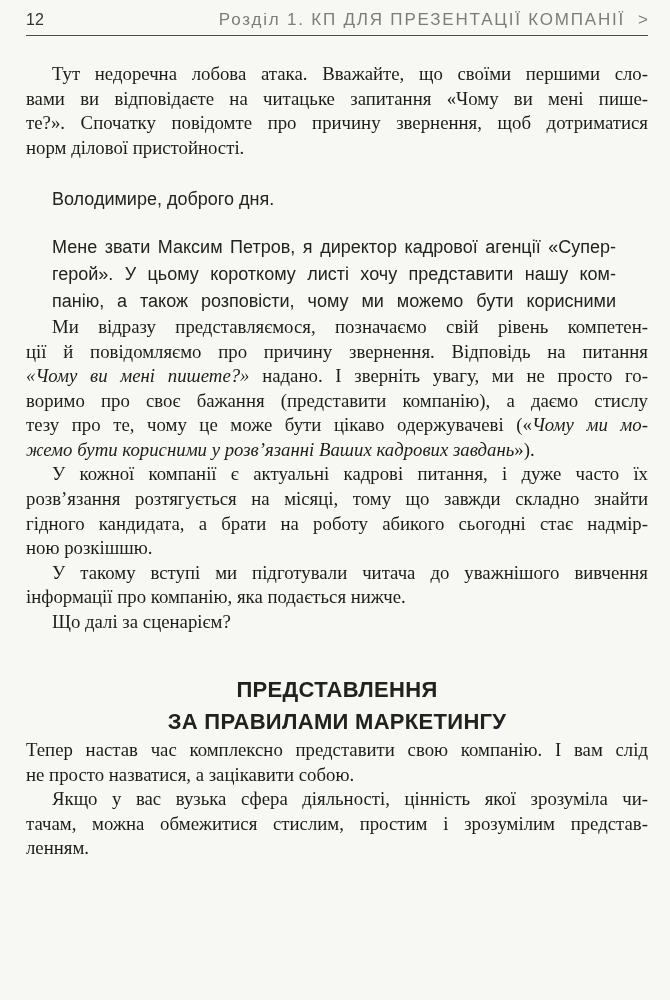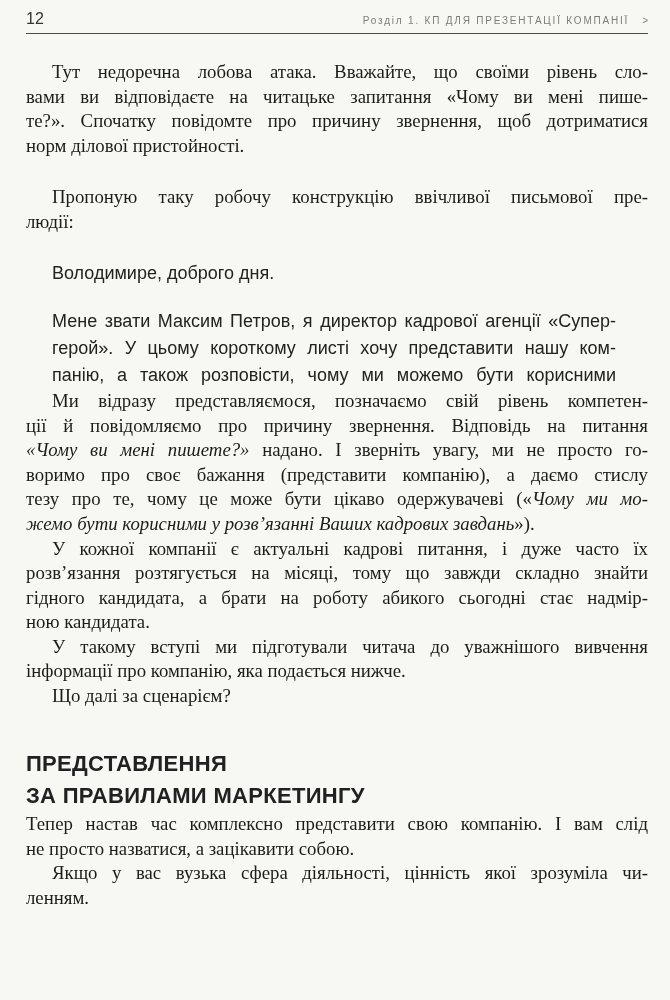--- a/index.html
+++ b/index.html
@@ -14,21 +14,21 @@
   .header {
     display:flex; justify-content:space-between; align-items:baseline;
     padding:10px 22px 0 26px;
   }
   .page-num {
     font-family:"Liberation Sans", sans-serif;
     font-size:16px; color:#333331;
   }
   .running-head {
     font-family:"Liberation Sans", sans-serif;
-    font-size:10px; font-weight:400; letter-spacing:1.8px;
+    font-size:17px; font-weight:400; letter-spacing:1.8px;
     color:#7c7c7a; white-space:nowrap;
   }
   .arrow { display:inline-block; margin-left:13px; letter-spacing:0; }
   .rule {
     border:0; border-top:1.5px solid #4b4b49;
     margin:5px 22px 0 26px;
   }
   
   .bodytext {
     margin:26px 22px 0 26px;
@@ -47,49 +47,45 @@
     margin-left:26px; margin-right:32px;
     color:#222220;
   }
   .greeting { margin-top:26px; }
   .letter-body { margin-top:21px; }
   .analysis { }
   .section-heading {
     margin-top:40px;
     font-family:"Liberation Sans", sans-serif;
     font-size:22px; font-weight:700; line-height:32px;
-    text-align:left; letter-spacing:0.3px;
+    text-align:center; letter-spacing:0.3px;
     color:#212121;
   }
   .after-heading { }
 </style>
 </head>
 <body>
 
 <div class="page">
 
   <div class="header">
     <span class="page-num">12</span>
     <span class="running-head"><span>Розділ 1. КП ДЛЯ ПРЕЗЕНТАЦІЇ КОМПАНІЇ</span><span class="arrow">&gt;</span></span>
   </div>
   <hr class="rule">
 
   <div class="bodytext">
 
     <div class="para">
-      <div class="ln ind">Тут недоречна лобова атака. Вважайте, що своїми рівень сло-</div>
+      <div class="ln ind">Тут недоречна лобова атака. Вважайте, що своїми першими сло-</div>
       <div class="ln">вами ви відповідаєте на читацьке запитання «Чому ви мені пише-</div>
       <div class="ln">те?». Спочатку повідомте про причину звернення, щоб дотриматися</div>
       <div class="ln last">норм ділової пристойності.</div>
     </div>
 
-    <div class="para p2">
-      <div class="ln ind">Пропоную таку робочу конструкцію ввічливої письмової пре-</div>
-      <div class="ln last">людії:</div>
-    </div>
 
     <div class="letter greeting">
       <div class="ln last">Володимире, доброго дня.</div>
     </div>
 
     <div class="letter letter-body">
       <div class="ln">Мене звати Максим Петров, я директор кадрової агенції «Супер-</div>
       <div class="ln">герой». У цьому короткому листі хочу представити нашу ком-</div>
       <div class="ln">панію, а також розповісти, чому ми можемо бути корисними</div>
     </div>
@@ -100,21 +96,21 @@
         <div class="ln">ції й повідомляємо про причину звернення. Відповідь на питання</div>
         <div class="ln"><span></span><span class="it">«Чому ви мені пишете?»</span><span> надано. І зверніть увагу, ми не просто го-</span></div>
         <div class="ln">воримо про своє бажання (представити компанію), а даємо стислу</div>
         <div class="ln"><span>тезу про те, чому це може бути цікаво одержувачеві («</span><span class="it">Чому ми мо-</span><span></span></div>
         <div class="ln last"><span></span><span class="it">жемо бути корисними у розв’язанні Ваших кадрових завдань</span><span>»).</span></div>
       </div>
       <div class="para">
         <div class="ln ind">У кожної компанії є актуальні кадрові питання, і дуже часто їх</div>
         <div class="ln">розв’язання розтягується на місяці, тому що завжди складно знайти</div>
         <div class="ln">гідного кандидата, а брати на роботу абикого сьогодні стає надмір-</div>
-        <div class="ln last">ною кандидата.</div>
+        <div class="ln last">ною розкішшю.</div>
       </div>
       <div class="para">
         <div class="ln ind">У такому вступі ми підготували читача до уважнішого вивчення</div>
         <div class="ln last">інформації про компанію, яка подається нижче.</div>
       </div>
       <div class="para">
         <div class="ln ind last">Що далі за сценарієм?</div>
       </div>
     </div>
 
@@ -123,18 +119,19 @@
       <div>ЗА ПРАВИЛАМИ МАРКЕТИНГУ</div>
     </div>
 
     <div class="after-heading">
       <div class="para">
         <div class="ln">Тепер настав час комплексно представити свою компанію. І вам слід</div>
         <div class="ln last">не просто назватися, а зацікавити собою.</div>
       </div>
       <div class="para">
         <div class="ln ind">Якщо у вас вузька сфера діяльності, цінність якої зрозуміла чи-</div>
+        <div class="ln">тачам, можна обмежитися стислим, простим і зрозумілим представ-</div>
         <div class="ln last">ленням.</div>
       </div>
     </div>
 
   </div>
 </div>
 
 </body></html>

